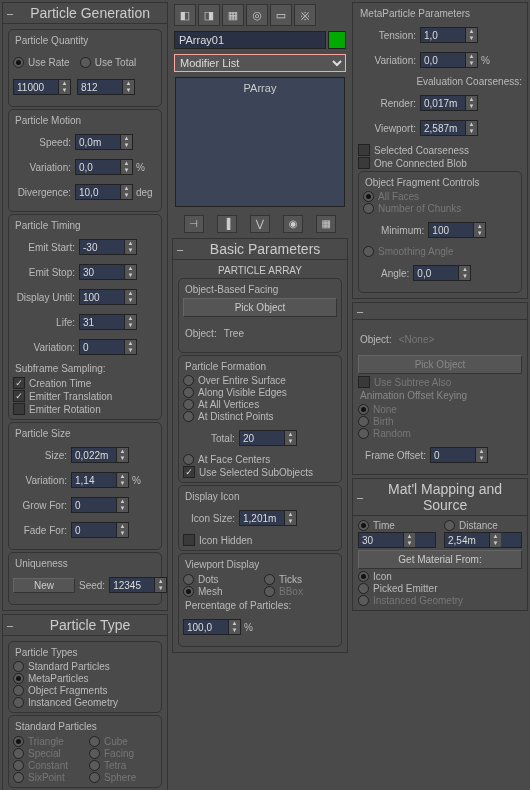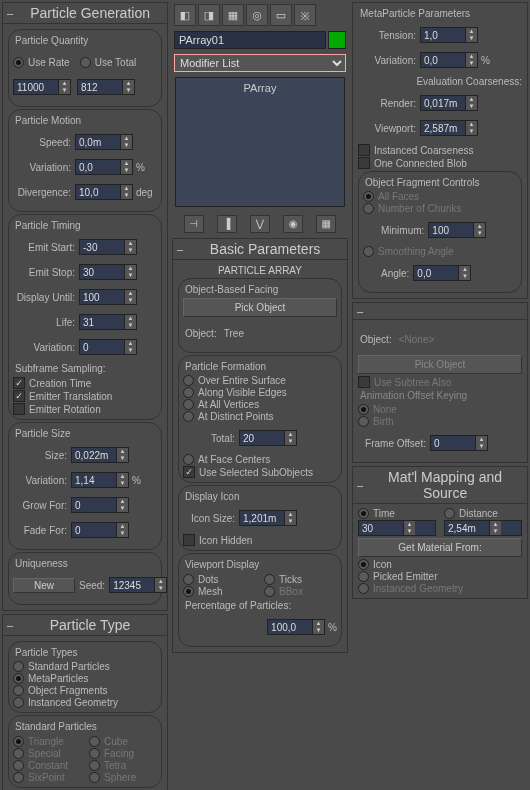--- a/index.html
+++ b/index.html
@@ -6,21 +6,21 @@
 body{background:#4a4a4a;width:530px;height:790px;display:flex;overflow:hidden}
 .col{display:flex;flex-direction:column;padding:2px}
 .col1{width:170px}
 .col2{width:180px}
 .col3{width:180px}
 .rollup{border:1px solid #333;margin-bottom:3px;background:#4a4a4a}
 .rollup-hdr{background:#4a4a4a;border-bottom:1px solid #333;padding:2px 4px;display:flex;align-items:center;font-size:11px}
 .rollup-hdr .dash{margin-right:4px;cursor:pointer}
 .rollup-hdr .title{flex:1;text-align:center;font-size:14px}
 .rollup-body{padding:3px 5px}
-.group{border:1px solid #333;margin:2px 0;padding:3px 4px;border-radius:13px}
+.group{border:1px solid #333;margin:2px 0;padding:3px 4px;border-radius:5px}
 .group-label{font-size:10px;color:#bbb;margin:2px 0 3px 2px}
 .row{display:flex;align-items:center;margin:7px 0;min-height:18px}
 .row .lbl{flex:0 0 auto;text-align:right;padding-right:4px;font-size:10px;color:#bbb}
 .row .lbl-left{text-align:left;padding-left:2px}
 .spinner{display:flex;border:1px solid #222;background:#30394d;height:16px}
 .spinner input{background:#30394d;border:none;color:#ddd;font-size:10px;padding:0 3px;width:44px;outline:none}
 .spinner .arrows{width:12px;display:flex;flex-direction:column;background:#555;border-left:1px solid #222}
 .spinner .arrows div{flex:1;font-size:6px;text-align:center;line-height:7px;color:#ccc;cursor:pointer}
 .radio,.check{display:flex;align-items:center;margin:1px 0;cursor:pointer}
 .radio .dot{width:11px;height:11px;border-radius:50%;border:1px solid #222;background:#5a5a5a;margin-right:4px;display:flex;align-items:center;justify-content:center}
@@ -426,21 +426,21 @@
                 <span class="dot"></span>
                 <span class="rtxt">Ticks</span>
               </div>
       <div class="radio">
                 <span class="dot"></span>
                 <span class="rtxt dis">BBox</span>
               </div>
      </div>
     </div>
     <div class="sub">Percentage of Particles:</div>
-    <div class="row" style="justify-content:flex-end">
+    <div class="row" style="justify-content:flex-start">
             <div class="spinner">
               <input value="100,0" style="">
               <div class="arrows">
                 <div>▲</div>
                 <div>▼</div>
               </div>
             </div>
             <span class="suffix">%</span>
           </div>
    </div>
@@ -489,21 +489,21 @@
           <div class="spinner">
             <input value="2,587m" style="">
             <div class="arrows">
               <div>▲</div>
               <div>▼</div>
             </div>
           </div>
         </div>
    <div class="check">
           <span class="box"></span>
-          <span class="rtxt">Instanced Coarseness</span>
+          <span class="rtxt">Selected Coarseness</span>
         </div>
    <div class="check">
           <span class="box"></span>
           <span class="rtxt">One Connected Blob</span>
         </div>
    <div class="group">
     <div class="group-label">Object Fragment Controls</div>
     <div class="radio">
             <span class="dot on"></span>
             <span class="rtxt dis">All Faces</span>
@@ -552,20 +552,24 @@
         </div>
    <div class="sub dis" style="color:#888">Animation Offset Keying</div>
    <div class="radio">
           <span class="dot on"></span>
           <span class="rtxt dis">None</span>
         </div>
    <div class="radio">
           <span class="dot"></span>
           <span class="rtxt dis">Birth</span>
         </div>
+   <div class="radio">
+          <span class="dot"></span>
+          <span class="rtxt dis">Random</span>
+        </div>
    <div class="row">
           <span class="lbl dis" style="width:72px">Frame Offset:</span>
           <div class="spinner">
             <input value="0" style="">
             <div class="arrows">
               <div>▲</div>
               <div>▼</div>
             </div>
           </div>
         </div>

